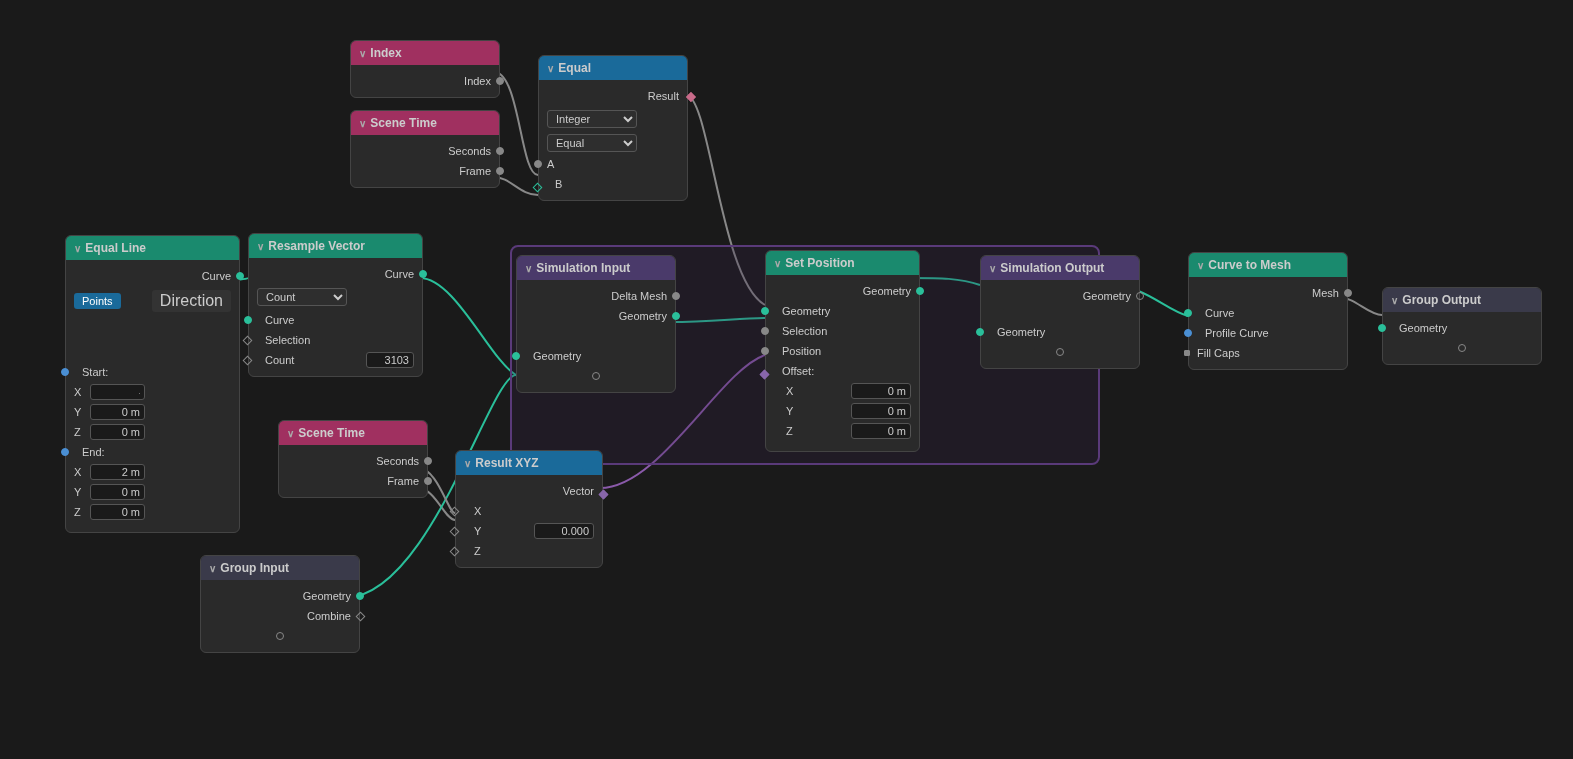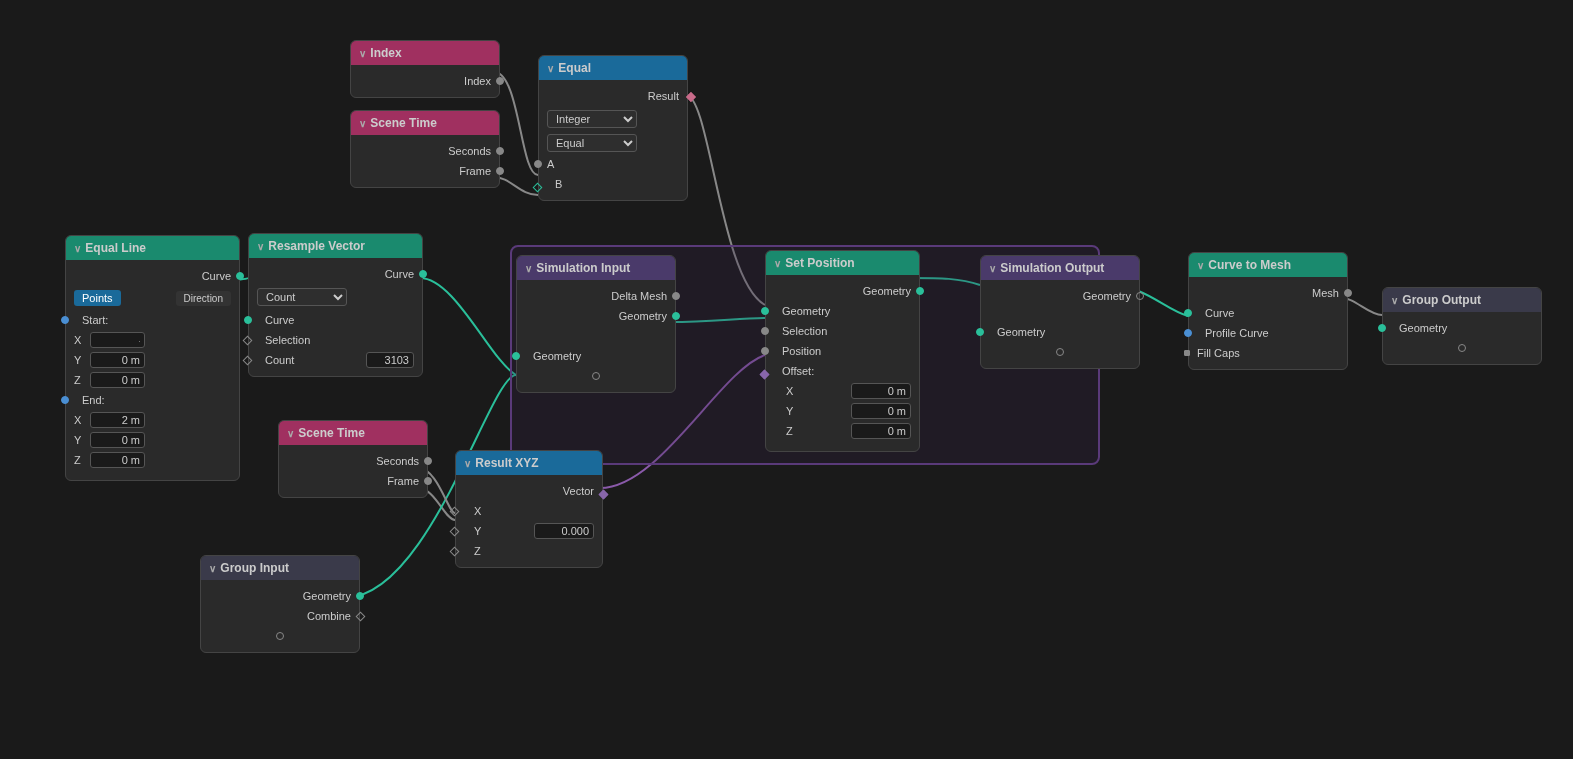--- a/index.html
+++ b/index.html
@@ -108,21 +108,21 @@
       color: #fff;
       font-size: 11px;
       padding: 2px 8px;
       cursor: pointer;
     }
     .btn-inactive {
       background: #333;
       border: none;
       border-radius: 3px;
       color: #ccc;
-      font-size: 10px;
+      font-size: 16px;
       padding: 2px 8px;
       cursor: pointer;
     }
     
     .sim-zone {
       position: absolute;
       border: 2px solid #5a3a7a;
       border-radius: 8px;
       background: rgba(50, 30, 70, 0.25);
     }
@@ -244,21 +244,21 @@
   </div>
   <div class="node-body">
     <div class="node-row right">
       <span class="label">Curve</span>
       <span class="socket teal" style="right:-5px; top:50%; transform:translateY(-50%);"></span>
     </div>
     <div class="node-row" style="gap:20px; padding: 4px 8px; justify-content: space-between;">
       <button class="btn-active">Points</button>
       <button class="btn-inactive">Direction</button>
     </div>
-    <div class="node-row" style="padding: 3px 8px;">
+    <div class="node-row" style="padding: 3px 8px; margin-top: 46px;">
       <span class="socket gray" style="left:-5px; top:50%; transform:translateY(-50%); background:#4a8fd4; border-color:#4a8fd4; border-radius:50%;"></span>
       <span class="label" style="margin-left:8px;">Start:</span>
     </div>
     <div class="node-row" style="padding:1px 8px; gap:4px;">
       <span class="label" style="width:12px;">X</span>
       <input class="node-input" style="width: 55px; padding-left: 48px;" value="-2 m">
     </div>
     <div class="node-row" style="padding:1px 8px; gap:4px;">
       <span class="label" style="width:12px;">Y</span>
       <input class="node-input" style="width: 55px;" value="0 m">

